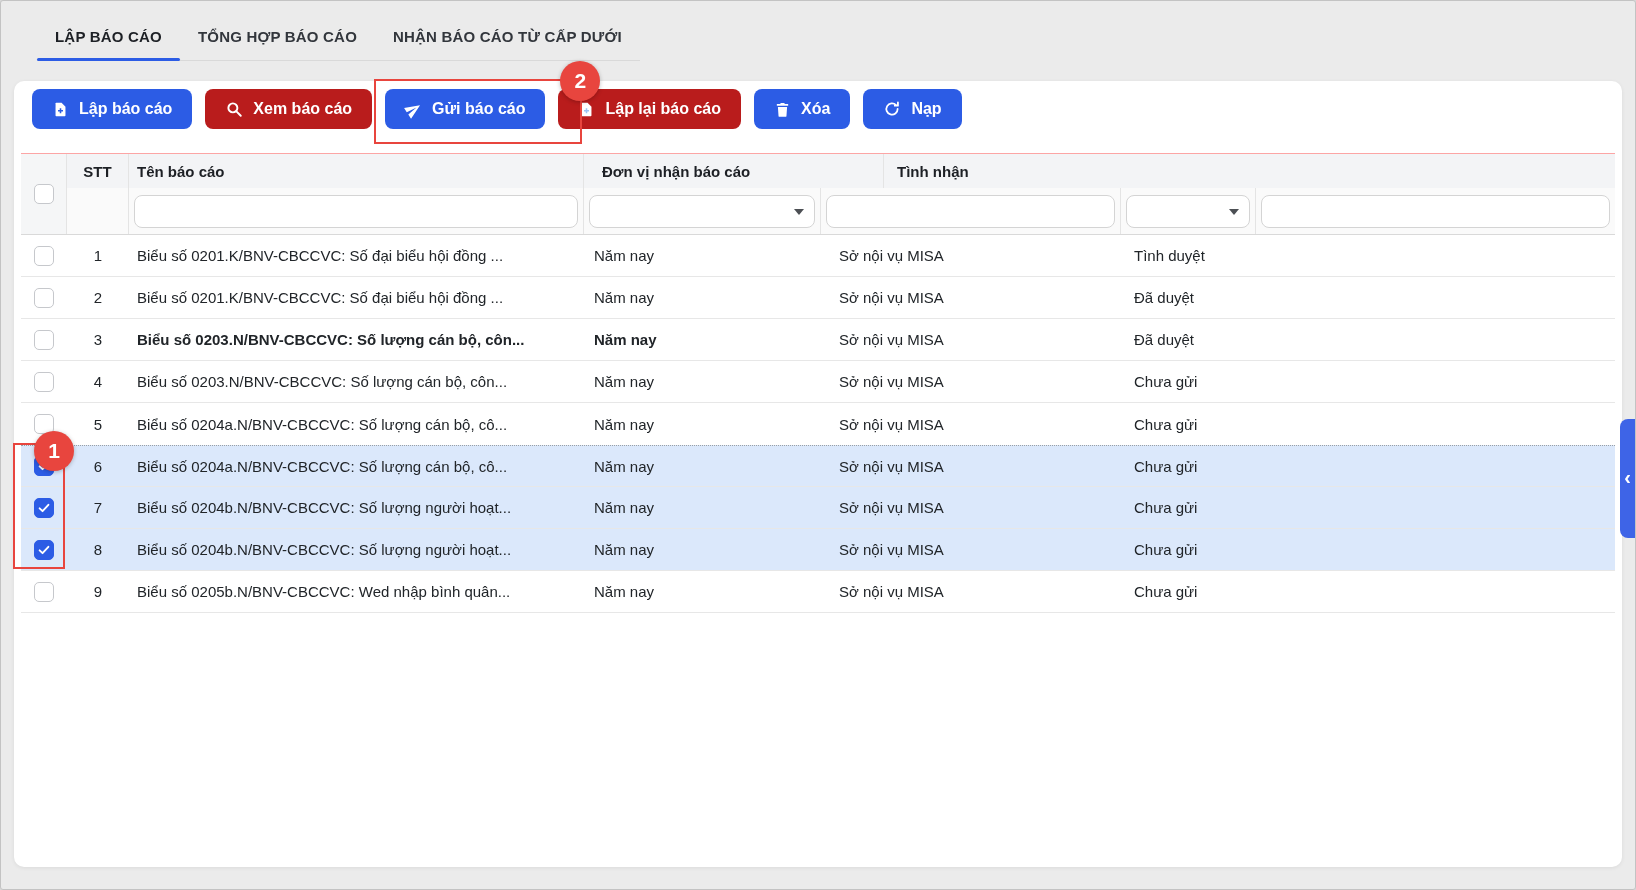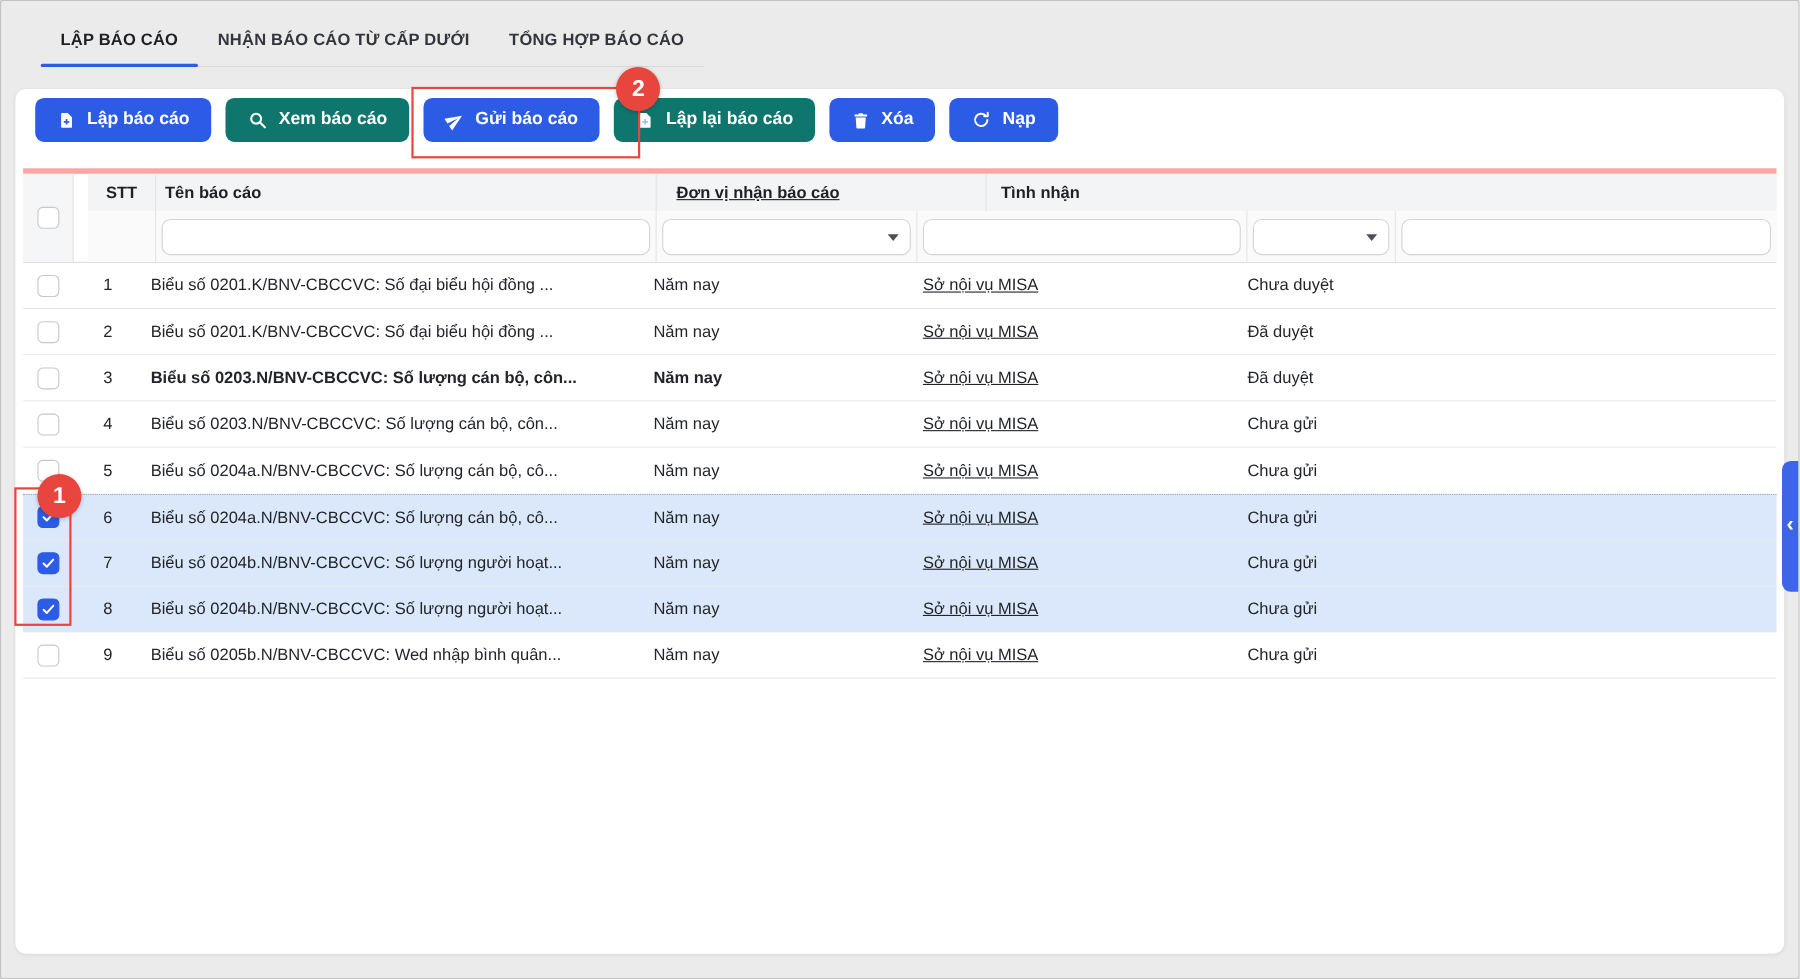--- a/index.html
+++ b/index.html
@@ -19,43 +19,43 @@
   
   .card { position:absolute; left:13px; right:13px; top:80px; bottom:22px;
     background:#fff; border-radius:10px; box-shadow:0 1px 4px rgba(0,0,0,.07); }
 
   
   .toolbar { display:flex; gap:13px; padding:8px 18px 0; height:48px; margin-bottom:24px; }
   .btn { display:inline-flex; align-items:center; gap:10px; height:40px; padding:0 20px;
     border:none; border-radius:8px; font-family:inherit; font-size:16px; font-weight:600;
     color:#fff; cursor:pointer; white-space:nowrap; }
   .btn-primary { background:#2c5ce5; }
-  .btn-disabled { background:#0f766e; }
+  .btn-disabled { background:#b91c1c; }
   .btn svg { display:block; }
   .btn-primary .cut { stroke:#2c5ce5; }
   .btn-disabled .cut { stroke:#9cc3f4; }
   .btn-wrap { position:relative; display:inline-flex; }
 
   
   .grid { margin:0 7px; }
-  .thead { display:flex; border-top:5px solid #fca5a5; border-bottom:1px solid #d9d9d9;gap:13px; }
+  .thead { display:flex; border-top:1px solid #fca5a5; border-bottom:1px solid #d9d9d9; }
   .sel-head { width:46px; background:#f5f6f7; border-right:1px solid #e4e4e4;
     display:flex; align-items:center; justify-content:center; }
   .head-cols { flex:1; min-width:0; }
   .hrow { display:flex; height:34px; background:#f3f4f6; }
   .frow { display:flex; height:46px; background:#fafafa; align-items:center; }
   .hc { display:flex; align-items:center; font-size:15px; font-weight:700; color:#1d2025;
     border-right:1px solid #e4e4e4; cursor:pointer; }
   .fc { display:flex; align-items:center; height:100%; border-right:1px solid #e4e4e4; }
   .hc:last-child, .fc:last-child { border-right:none; }
 
   .c-stt    { width:62px; justify-content:center; }
   .c-name   { width:455px; padding-left:8px; }
   .c-period { width:237px; padding-left:10px; }
-  .c-recv   { width:300px; padding-left:18px;text-decoration:underline; }
+  .c-recv   { width:300px; padding-left:18px; }
   .c-status { width:135px; padding-left:13px; }
   .c-note   { flex:1; min-width:0; padding-left:13px; }
   .fc.c-name, .fc.c-period, .fc.c-recv, .fc.c-status, .fc.c-note { padding-left:0; }
 
   .f-inp { width:calc(100% - 10px); margin:0 5px; height:33px; border:1px solid #d4d4d4;
     border-radius:8px; background:#fff; font-family:inherit; font-size:15px; padding:0 10px;
     outline:none; color:#212529; }
   .sel-wrap { position:relative; width:calc(100% - 10px); margin:0 5px; }
   .sel-wrap .f-inp { width:100%; margin:0; padding-right:26px; }
   .caret { position:absolute; right:11px; top:50%; margin-top:-2px; width:0; height:0;
@@ -93,22 +93,22 @@
   .side-handle span { font-size:20px; font-weight:700; line-height:1; margin-top:-3px; }
 </style>
 </head>
 <body>
 
 <div class="viewport">
 
   <div class="tabbar">
     <div class="tabs">
       <div class="tab active">LẬP BÁO CÁO</div>
+      <div class="tab">TỔNG HỢP BÁO CÁO</div>
       <div class="tab">NHẬN BÁO CÁO TỪ CẤP DƯỚI</div>
-      <div class="tab">TỔNG HỢP BÁO CÁO</div>
     </div>
   </div>
 
   <div class="card">
 
     <div class="toolbar">
 
       <button class="btn btn-primary">
         <span>
           <svg viewBox="0 0 24 24" width="17" height="17">
@@ -216,21 +216,21 @@
 
       <div>
           <div class="trow">
             <div class="td c-sel">
               <span class="cb"></span>
             </div>
             <div class="td c-stt">1</div>
             <div class="td c-name">Biểu số 0201.K/BNV-CBCCVC: Số đại biểu hội đồng ...</div>
             <div class="td c-period">Năm nay</div>
             <div class="td c-recv">Sở nội vụ MISA</div>
-            <div class="td c-status">Chưa duyệt</div>
+            <div class="td c-status">Tình duyệt</div>
             <div class="td c-note"></div>
           </div>
           <div class="trow">
             <div class="td c-sel">
               <span class="cb"></span>
             </div>
             <div class="td c-stt">2</div>
             <div class="td c-name">Biểu số 0201.K/BNV-CBCCVC: Số đại biểu hội đồng ...</div>
             <div class="td c-period">Năm nay</div>
             <div class="td c-recv">Sở nội vụ MISA</div>

